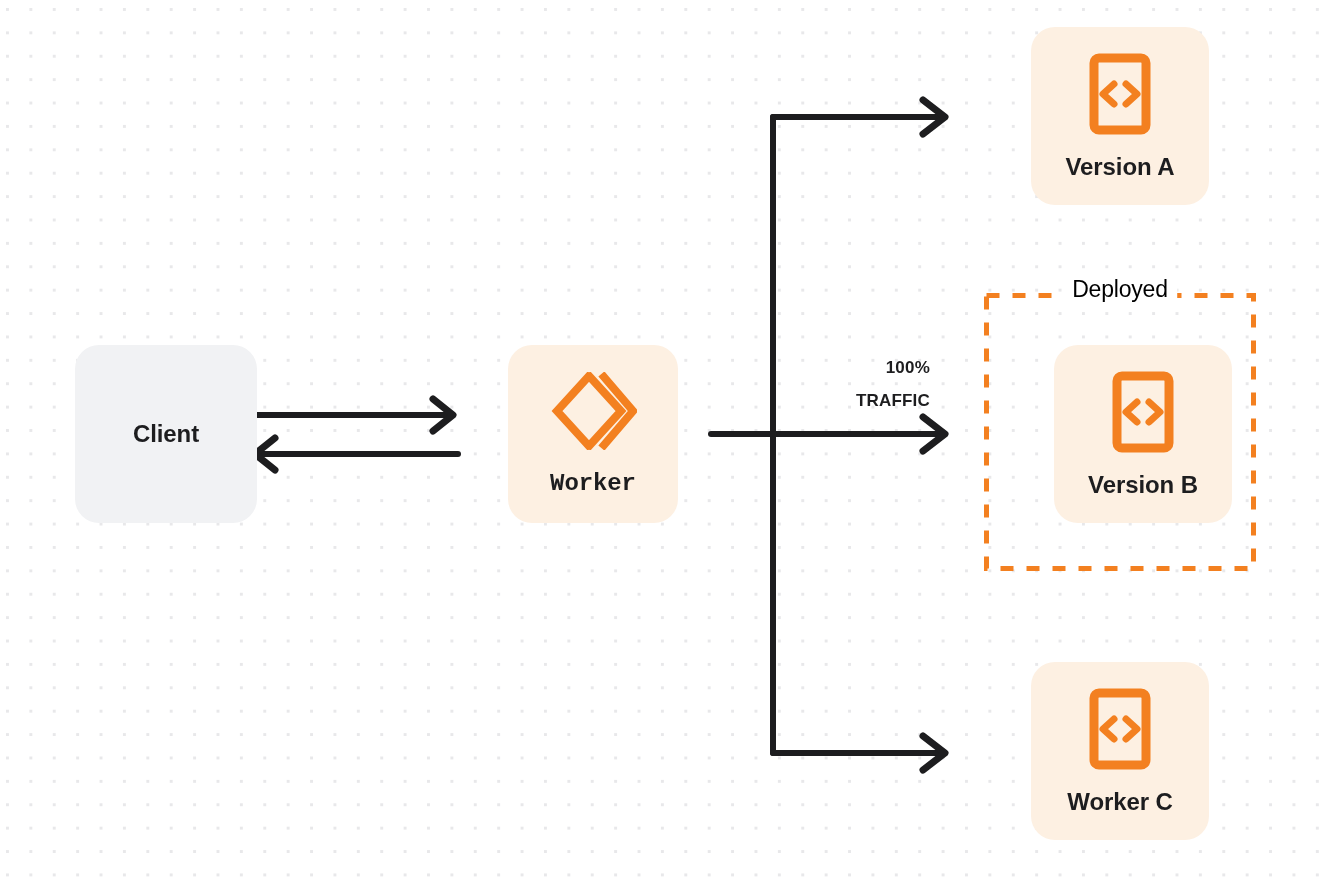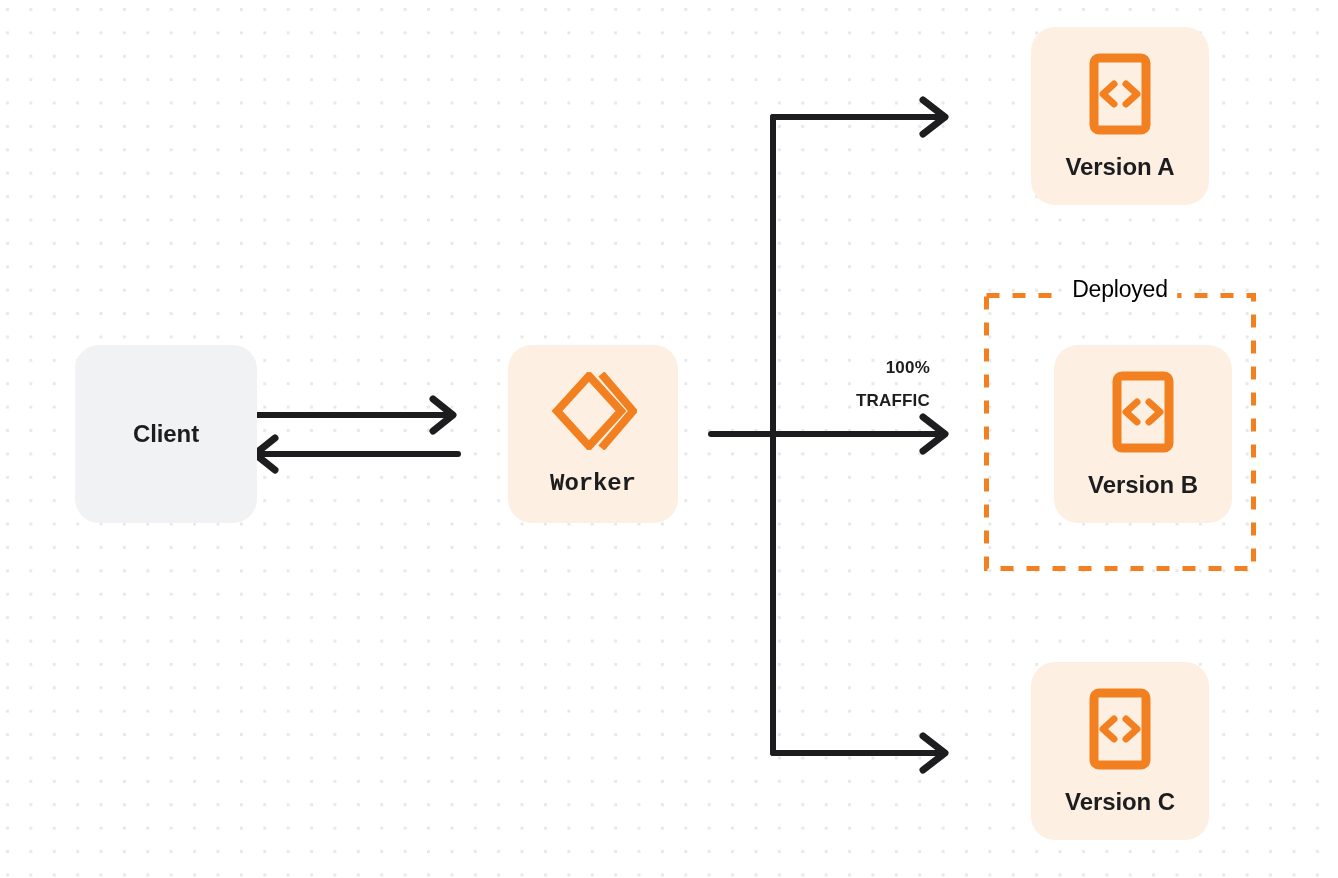--- a/index.html
+++ b/index.html
@@ -231,16 +231,16 @@
   </div>
 
   <div class="node version-node" id="version-c-node">
     <span class="icon-slot">
       <svg width="62" height="82" viewBox="0 0 62 82" xmlns="http://www.w3.org/2000/svg" fill="none" stroke="#f38020" stroke-linecap="round" stroke-linejoin="round">
         <rect x="5" y="5" width="52" height="72" rx="5" stroke-width="9"></rect>
         <polyline points="25,31 14,41 25,51" stroke-width="7"></polyline>
         <polyline points="37,31 48,41 37,51" stroke-width="7"></polyline>
       </svg>
     </span>
-    <span class="node-label">Version C</span>
+    <span class="node-label">Worker C</span>
   </div>
 
 </div>
 
 </body></html>

